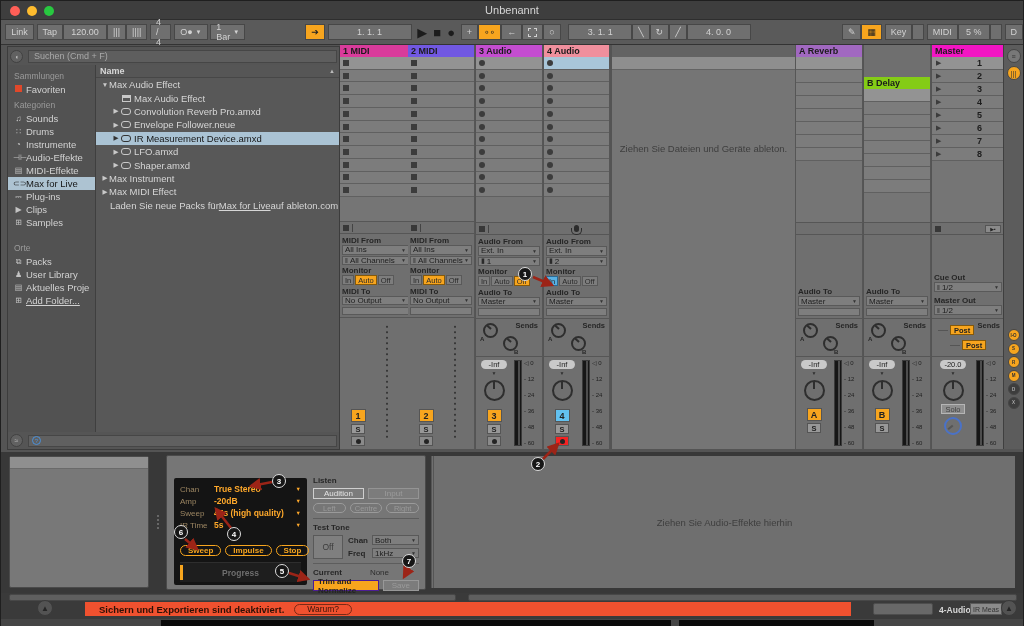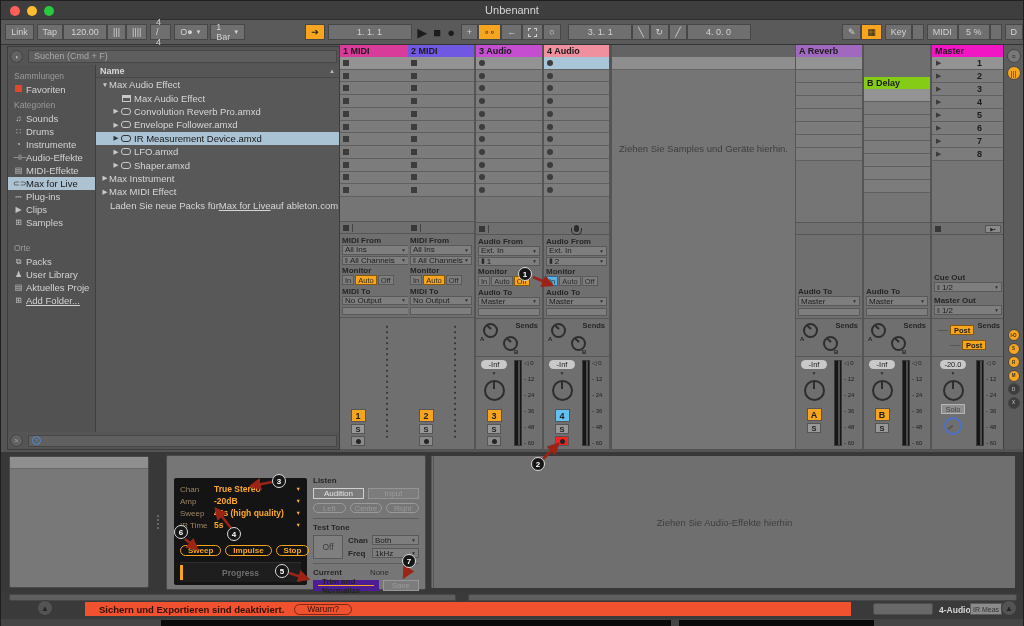--- a/index.html
+++ b/index.html
@@ -166,21 +166,21 @@
   .ttgroup { display:flex; margin-top:3px; }
   .offbtn { width:30px; height:24px; background:#7f7f7f; border:1px solid #595959; font-size:8.5px; color:#3c3c3c; display:flex; align-items:center; justify-content:center; }
   .ttdd { flex:1; margin-left:5px; }
   .ttrow { display:flex; align-items:center; margin-bottom:3px; }
   .ttrow .tl { width:24px; font-size:8px; font-weight:bold; color:#262626; }
   .ttrow .dd { flex:1; margin-bottom:0; }
   .currow { display:flex; margin-top:4px; }
   .currow .cl { font-size:8px; font-weight:bold; color:#262626; }
   .currow .cv { margin-left:28px; font-size:8px; color:#2e2e2e; }
   .trimrow { display:flex; gap:4px; margin-top:3px; }
-  .trimbtn { background:#f7a51e; border:5px solid #4c1d95; color:#222; font-size:8px; font-weight:bold; height:11px; display:flex; align-items:center; padding:0 4px; }
+  .trimbtn { background:#f7a51e; border:1px solid #4c1d95; color:#222; font-size:8px; font-weight:bold; height:11px; display:flex; align-items:center; padding:0 4px; }
   .savebtn { background:#7c7c7c; border:1px solid #989898; color:#9b9b9b; font-size:8px; height:11px; display:flex; align-items:center; padding:0 8px; }
   .fxdrop { position:absolute; left:430px; right:8px; top:4px; bottom:5px; background:#6f6f6f; border-left:3px double #555; display:flex; align-items:center; justify-content:center; font-size:9.5px; color:#3e3e3e; }
 
   
   .status { position:absolute; top:592px; left:0; right:0; height:34px; background:#3a3a3a; }
   .ibox { position:absolute; top:1px; height:7px; background:#5f5f5f; border:1px solid #474747; border-radius:2px; }
   .statcirc { position:absolute; width:16px; height:16px; border-radius:50%; background:#535353; border:1px solid #3a3a3a; color:#262626; font-size:8px; display:flex; align-items:center; justify-content:center; }
   .warnbar { position:absolute; left:84px; top:9px; width:766px; height:14px; background:#f0512f; display:flex; align-items:center; padding:0 14px; }
   .warntext { font-size:9.5px; font-weight:bold; color:#2e1006; }
   .whybtn { margin-left:10px; border:1px solid #7a2a16; border-radius:7px; font-size:8.5px; color:#3a1508; padding:0 12px; height:11px; display:flex; align-items:center; }
@@ -349,21 +349,21 @@
               <span>Max Audio Effect</span>
             </div>
           <div class="brow d1">
               <span class="disc">▶</span>
               <span class="devic"></span>
               <span>Convolution Reverb Pro.amxd</span>
             </div>
           <div class="brow d1">
               <span class="disc">▶</span>
               <span class="devic"></span>
-              <span>Envelope Follower.amxd</span>
+              <span>Envelope Follower.neue</span>
             </div>
           <div class="brow d1 sel">
               <span class="disc">▶</span>
               <span class="devic"></span>
               <span>IR Measurement Device.amxd</span>
             </div>
           <div class="brow d1">
               <span class="disc">▶</span>
               <span class="devic"></span>
               <span>LFO.amxd</span>
@@ -759,21 +759,21 @@
               <span>- 48</span>
               <span>- 60</span>
             </div>
         </div>
       </div>
     </div>
 
     <div class="dropcol" style="left:611px;width:184px">
       <div class="hstrip"></div>
       <div class="s1"></div>
-      <div class="droptext">Ziehen Sie Samples und Geräte hierhin.</div>
+      <div class="droptext">Ziehen Sie Dateien und Geräte ableton.</div>
     </div>
 
     <div class="tcol" style="left:795px;width:67px">
       <div class="thead" style="background-color: rgb(161, 104, 192);">A Reverb</div>
       <div class="slots r8">
           <div class="slot first"></div>
           <div class="slot"></div>
           <div class="slot"></div>
           <div class="slot"></div>
           <div class="slot"></div>

